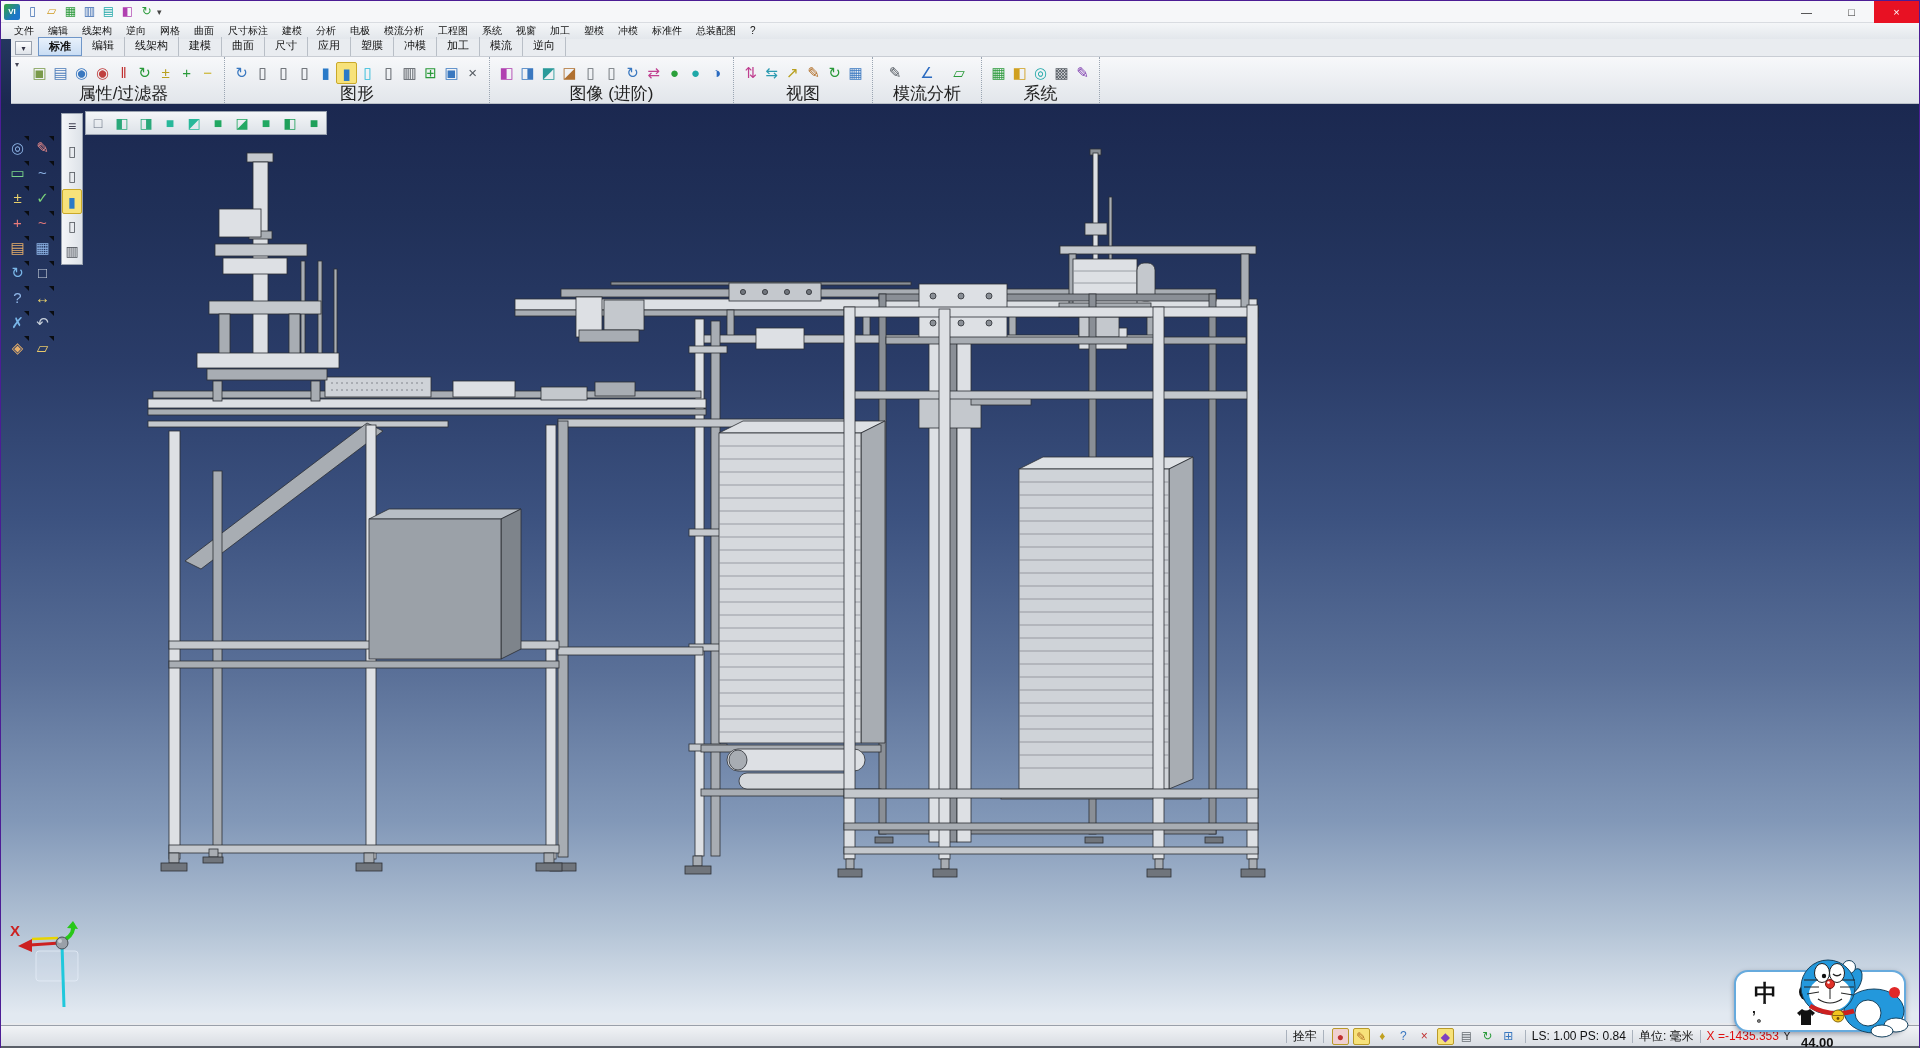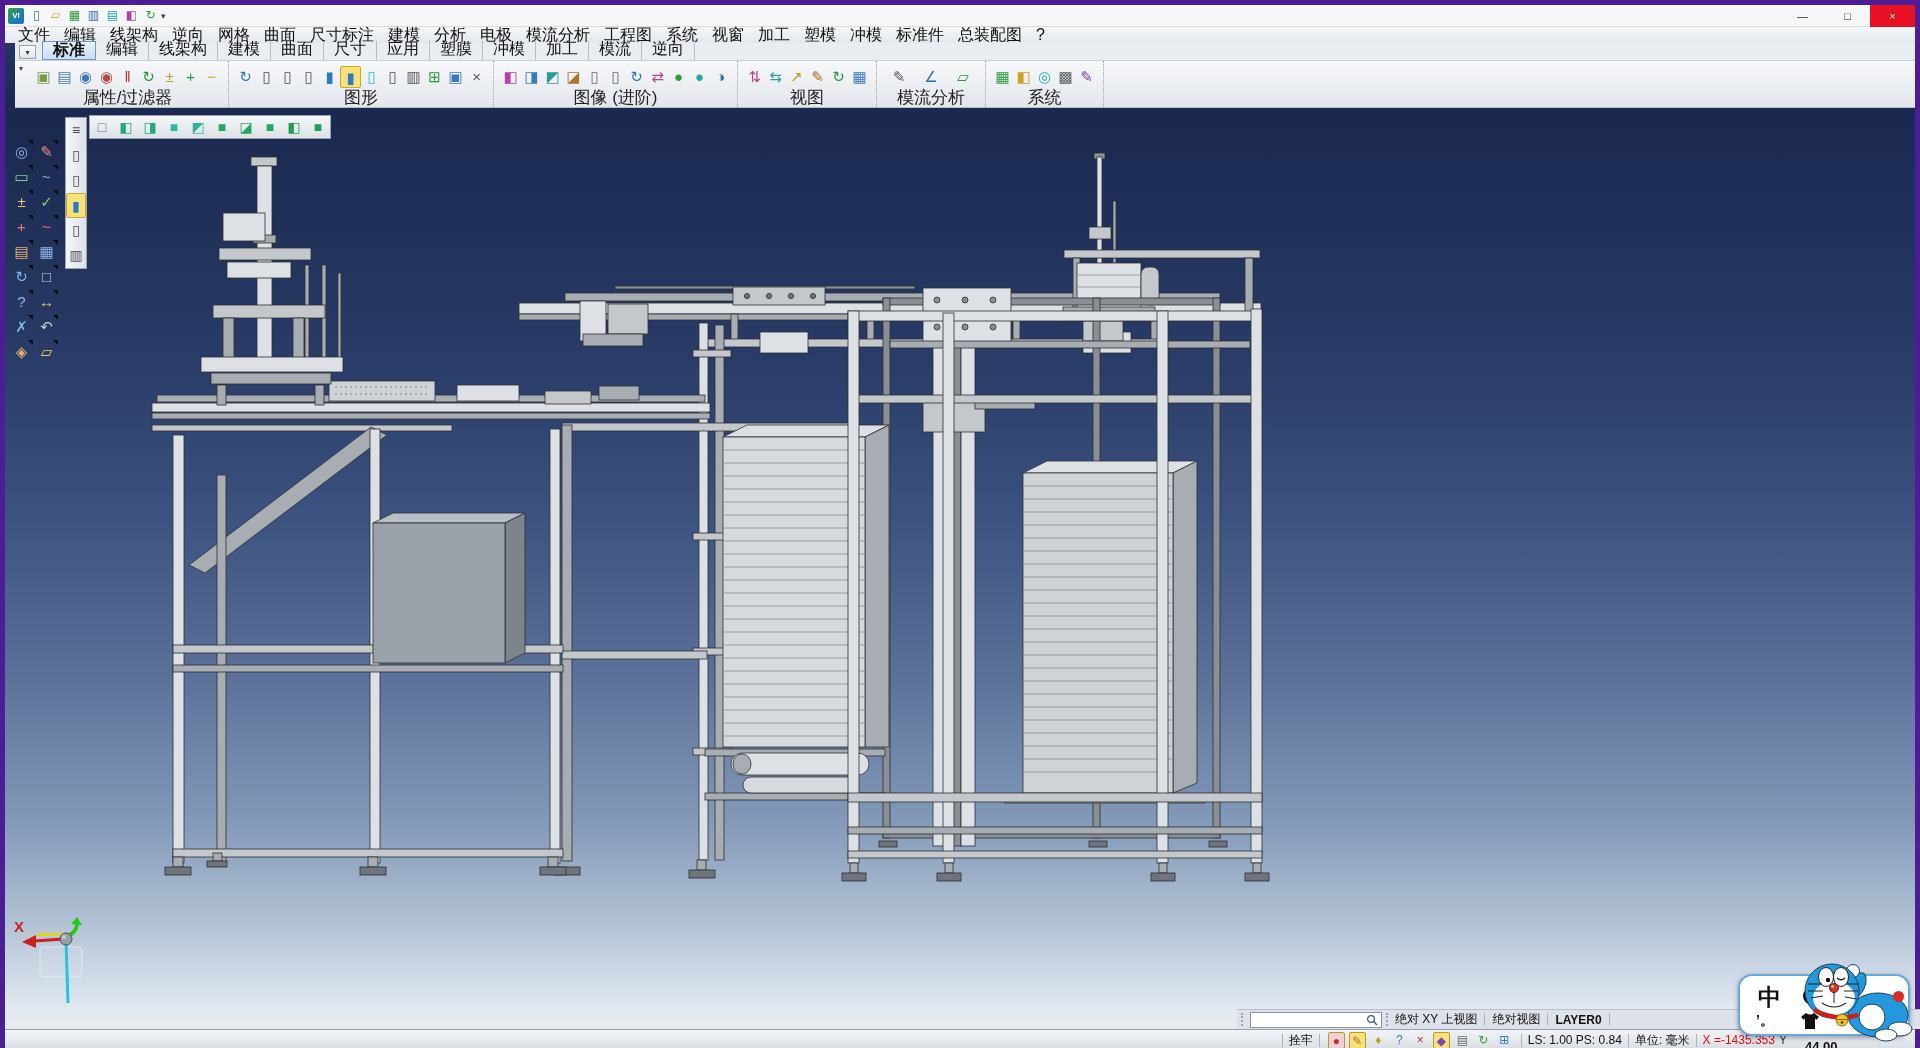--- a/index.html
+++ b/index.html
@@ -1,38 +1,38 @@
 <!DOCTYPE html>
 <html><head>
 <meta charset="utf-8">
 <style>
   * { margin:0; padding:0; box-sizing:border-box; }
   html,body { width:1920px; height:1048px; overflow:hidden; }
   body { font-family:"Liberation Sans","DejaVu Sans",sans-serif; position:relative; background:#e8eaee; }
-  .win { position:absolute; inset:0; border:5px solid #4c1d95; }
+  .win { position:absolute; inset:0; border:1px solid #4c1d95; }
 
   
   .titlebar { position:absolute; left:0; top:0; right:0; height:22px; background:#f6f7f9; border-bottom:1px solid #d9dce1; display:flex; align-items:center; }
   .logo { width:16px; height:16px; margin:0 4px 0 3px; border-radius:2px; background:linear-gradient(135deg,#35a53a 0%,#1c77c8 70%); color:#fff; font-size:8px; font-weight:bold; text-align:center; line-height:16px; }
   .qat { display:flex; align-items:center; gap:2px; }
   .qat .chip { width:17px; height:17px; font-size:12px; text-align:center; line-height:17px; cursor:default; }
   .qat-drop { font-size:9px; color:#444; margin-left:2px; }
   .title-text { position:absolute; left:0; right:0; text-align:center; font-size:12px; color:#1c1c1c; pointer-events:none; }
   .wincontrols { margin-left:auto; display:flex; height:22px; }
   .wbtn { width:45px; height:22px; font-size:11px; color:#222; text-align:center; line-height:22px; }
   .wbtn.close { background:#e81123; color:#fff; }
 
   
   .menubar { position:absolute; left:0; top:22px; right:0; height:16px; background:linear-gradient(#f4f6f8,#e3e7ec); display:flex; align-items:center; padding-left:6px; }
-  .menu-item { font-size:16px; color:#111; padding:0 7px; line-height:16px; white-space:nowrap; }
+  .menu-item { font-size:10px; color:#111; padding:0 7px; line-height:16px; white-space:nowrap; }
 
   
   .tabrow { position:absolute; left:0; top:38px; right:0; height:18px; background:#e9ecf0; border-bottom:1px solid #c9cdd4; display:flex; align-items:flex-end; padding-left:14px; }
   .tab-drop { width:17px; height:14px; margin:0 6px 1px 0; border:1px solid #9aa2ae; background:linear-gradient(#fdfdfe,#dfe3e9); font-size:8px; text-align:center; line-height:13px; color:#334; }
-  .tab { font-size:16px; color:#111; padding:1px 10px 2px; border-right:1px solid #b9bfc7; line-height:14px; white-space:nowrap;margin-top:24px; }
+  .tab { font-size:11px; color:#111; padding:1px 10px 2px; border-right:1px solid #b9bfc7; line-height:14px; white-space:nowrap;margin-top:24px; }
   .tab.active { background:linear-gradient(#e8f1fb,#c9ddf4); border:1px solid #6f96c8; font-weight:bold; }
   .darknotch { position:absolute; left:0; top:38px; width:10px; height:65px; background:linear-gradient(#24365f,#1b2850); z-index:4; }
 
   
   .toolbar { position:absolute; left:0; top:56px; right:0; height:47px; background:linear-gradient(#f7f8fa,#e2e6eb); border-bottom:1px solid #b9bfc7; display:flex; align-items:stretch; padding-left:14px; }
   .tb-drop { align-self:flex-start; margin:3px 4px 0 0; font-size:8px; color:#445; }
   .tb-group { display:flex; flex-direction:column; justify-content:flex-start; padding:2px 6px 0; border-right:1px dotted #9aa5b2; }
   .tb-icons { display:flex; align-items:center; height:28px; }
   .chip { width:21px; height:22px; font-size:15px; text-align:center; line-height:22px; border-radius:2px; }
   .chip.selected { background:#f7e27a; border:1px solid #caa92a; }
@@ -437,36 +437,20 @@
       <polygon points="10,27 24,20 24,33" fill="#cc2020"></polygon>
       <path d="M58 20 C 64 16 66 12 65 5" stroke="#28c818" stroke-width="4" fill="none"></path>
       <polygon points="65,2 59,9 70,10" fill="#28c818"></polygon>
       <circle cx="54" cy="24" r="6" fill="#9aa0a8" stroke="#4a4f55"></circle>
       <circle cx="52" cy="22" r="2" fill="#c8cdd3" stroke="none"></circle>
       <text x="2" y="17" font-size="15" font-weight="bold" fill="#cc2020">X</text>
     </svg>
 
   </div>
 
-  <div class="infobar">
-    <span class="grip"></span>
-    <span class="searchbox">
-      <svg width="12" height="12" viewBox="0 0 12 12">
-          <circle cx="5" cy="5" r="3.4" fill="none" stroke="#445a78" stroke-width="1.3"></circle>
-          <line x1="7.6" y1="7.6" x2="11" y2="11" stroke="#445a78" stroke-width="1.4"></line>
-        </svg>
-    </span>
-    <span class="grip"></span>
-    <span>绝对 XY 上视图</span>
-    <span class="sep"></span>
-    <span>绝对视图</span>
-    <span class="sep"></span>
-    <span class="layer-label">LAYER0</span>
-    <span class="sep"></span>
-  </div>
 
   <div class="statusbar">
     <span class="sep"></span>
     <span>拴牢</span>
     <span class="sep"></span>
     <span style="display:flex;align-items:center;">
       <span class="sb-chip" style="color: rgb(192, 48, 48); background: rgb(240, 208, 208); border: 1px solid rgb(185, 154, 40);">●</span>
         <span class="sb-chip" style="color: rgb(176, 106, 32); background: rgb(247, 226, 122); border: 1px solid rgb(185, 154, 40);">✎</span>
         <span class="sb-chip" style="color: rgb(192, 160, 32);">♦</span>
         <span class="sb-chip" style="color: rgb(58, 120, 192);">?</span>

